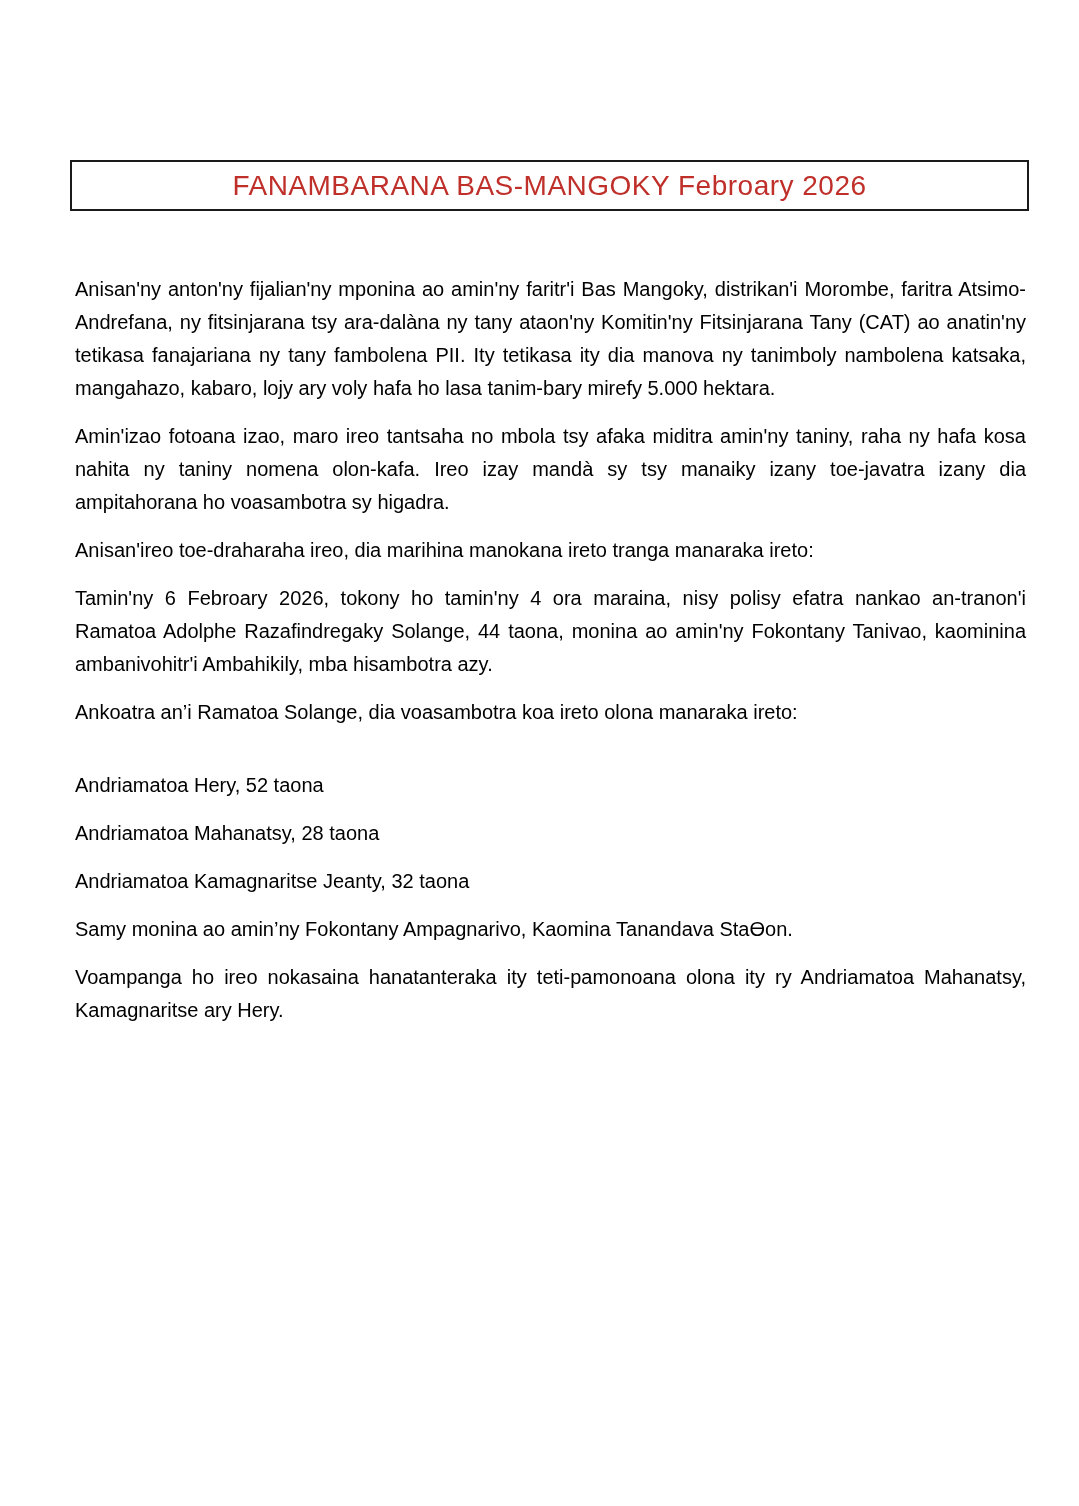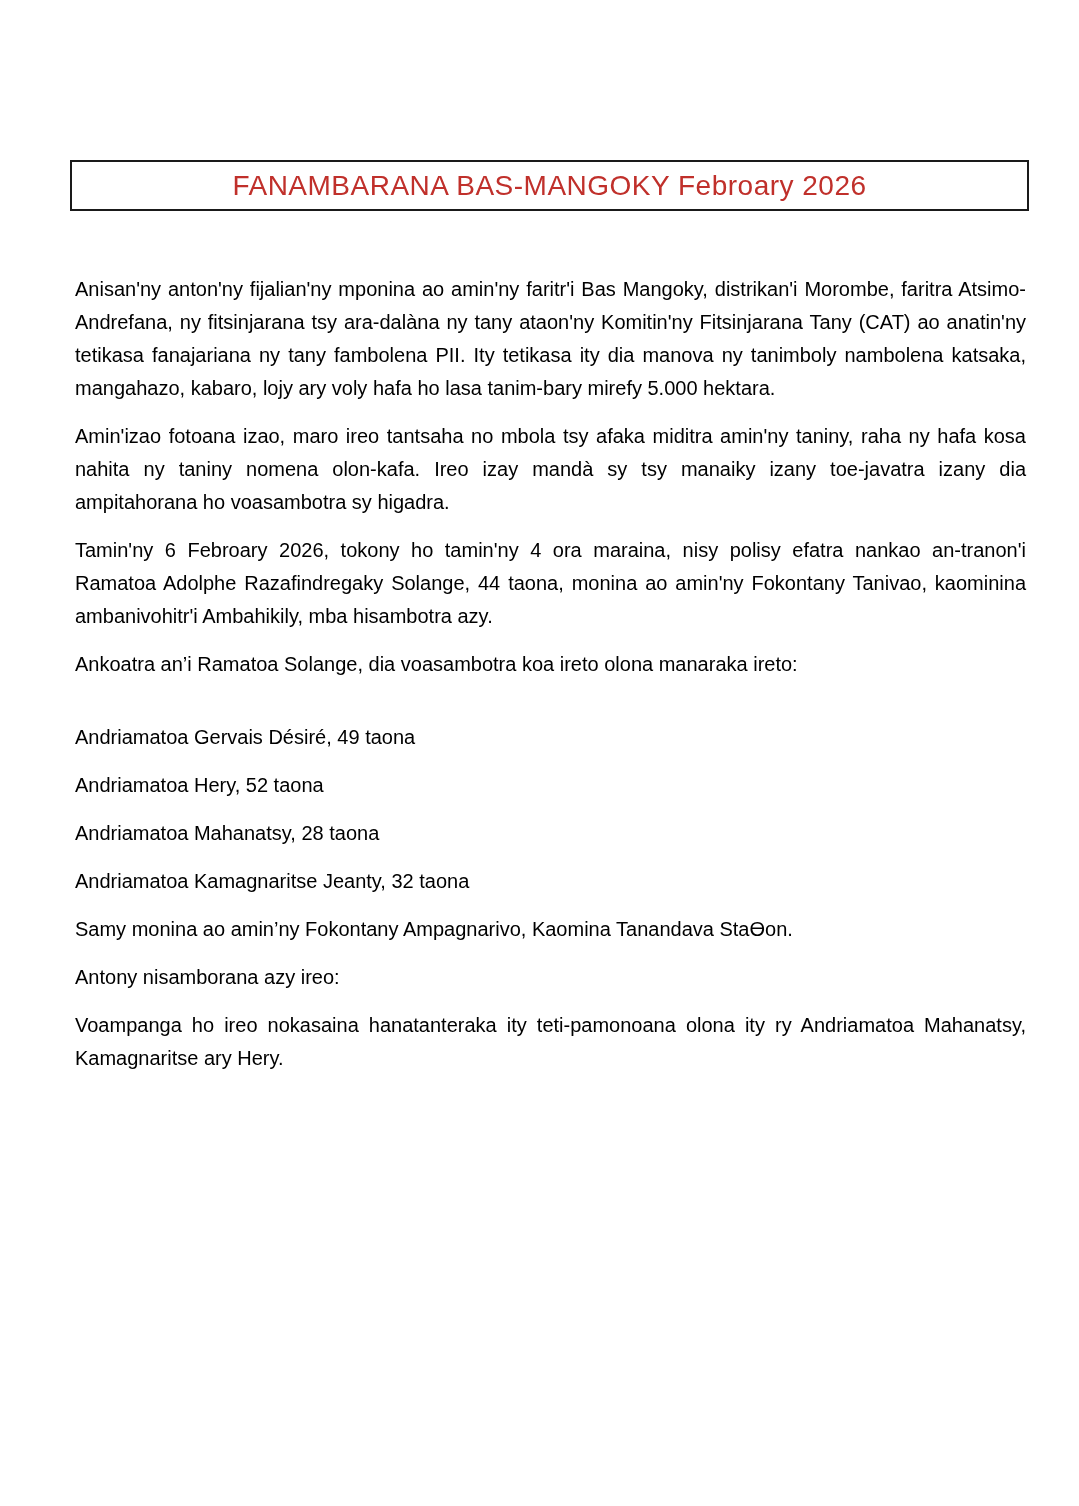--- a/index.html
+++ b/index.html
@@ -56,34 +56,33 @@
   <div class="title-box">
     <h1 style="color: rgb(192, 48, 43);">FANAMBARANA BAS-MANGOKY Febroary 2026</h1>
   </div>
 
   <div class="body-text">
 
     <p class="justify">Anisan'ny anton'ny fijalian'ny mponina ao amin'ny faritr'i Bas Mangoky, distrikan'i Morombe, faritra Atsimo-Andrefana, ny fitsinjarana tsy ara-dalàna ny tany ataon'ny Komitin'ny Fitsinjarana Tany (CAT) ao  anatin'ny tetikasa fanajariana ny tany fambolena PII. Ity tetikasa ity dia manova ny tanimboly nambolena  katsaka, mangahazo, kabaro, lojy ary voly hafa ho lasa tanim-bary mirefy 5.000 hektara.</p>
 
     <p class="justify">Amin'izao fotoana izao, maro ireo tantsaha no mbola tsy afaka miditra amin'ny taniny, raha ny hafa kosa  nahita ny taniny nomena olon-kafa. Ireo izay mandà sy tsy manaiky izany toe-javatra izany dia  ampitahorana ho voasambotra sy higadra.</p>
 
+    <p>Anisan'ireo toe-draharaha ireo, dia marihina manokana ireto tranga manaraka ireto:</p>
 
     <p class="justify">Tamin'ny 6 Febroary 2026, tokony ho tamin'ny 4 ora maraina, nisy polisy efatra nankao an-tranon'i  Ramatoa Adolphe Razafindregaky Solange, 44 taona, monina ao amin'ny Fokontany Tanivao, kaominina  ambanivohitr'i Ambahikily, mba hisambotra azy.</p>
 
     <p class="gap-after">Ankoatra an’i Ramatoa Solange, dia voasambotra koa ireto olona manaraka ireto:</p>
 
-    <p>Andriamatoa Gervais Désiré, 49 taona</p>
 
     <p>Andriamatoa Hery, 52 taona</p>
 
     <p>Andriamatoa Mahanatsy, 28 taona</p>
 
     <p>Andriamatoa Kamagnaritse Jeanty, 32 taona</p>
 
     <p>Samy monina ao amin’ny Fokontany Ampagnarivo, Kaomina Tanandava StaƟon.</p>
 
-    <p>Antony nisamborana azy ireo:</p>
 
 
     <p class="justify">Voampanga ho ireo nokasaina hanatanteraka ity teti-pamonoana olona ity ry Andriamatoa Mahanatsy,  Kamagnaritse ary Hery.</p>
   </div>
 
 </div>
 
 </body></html>

